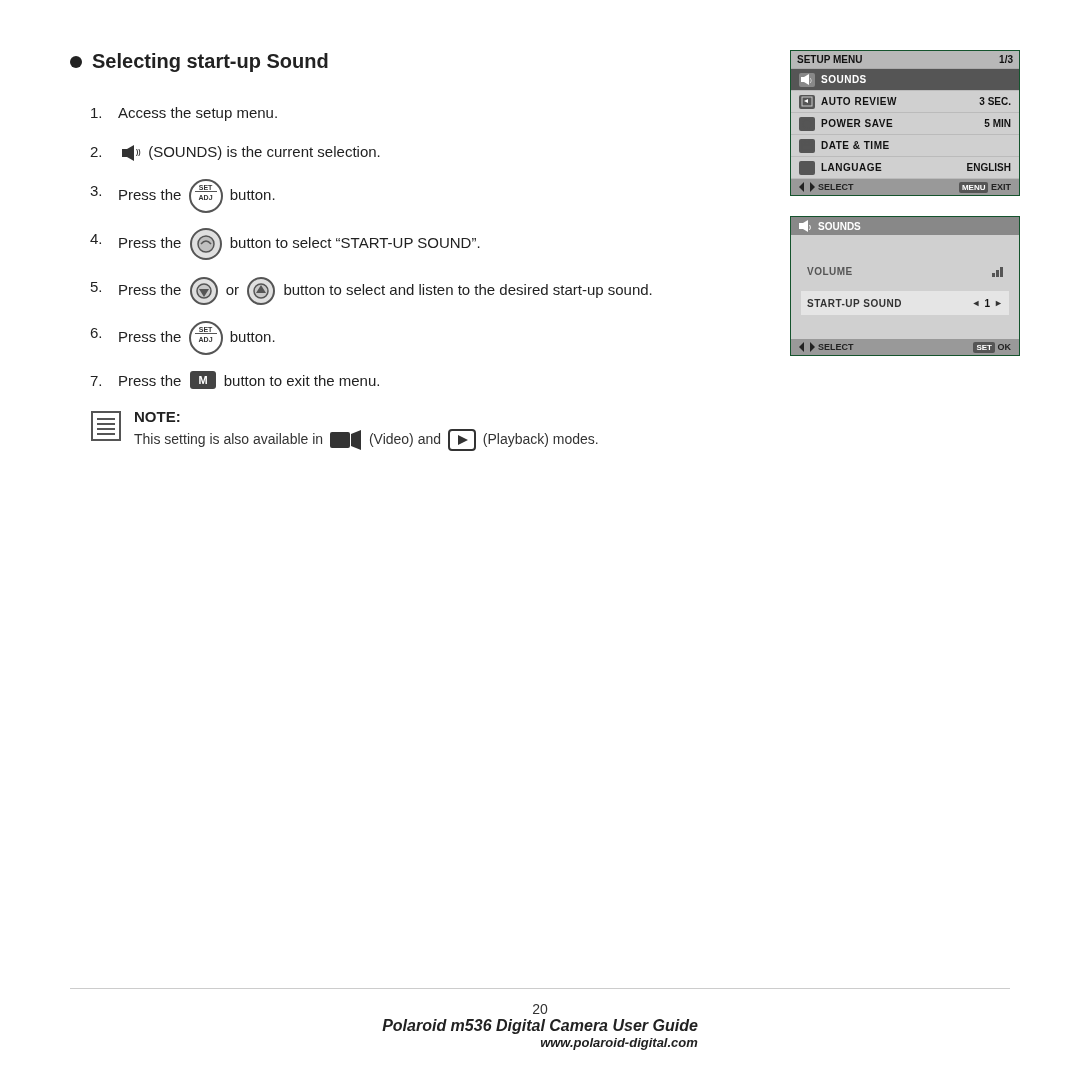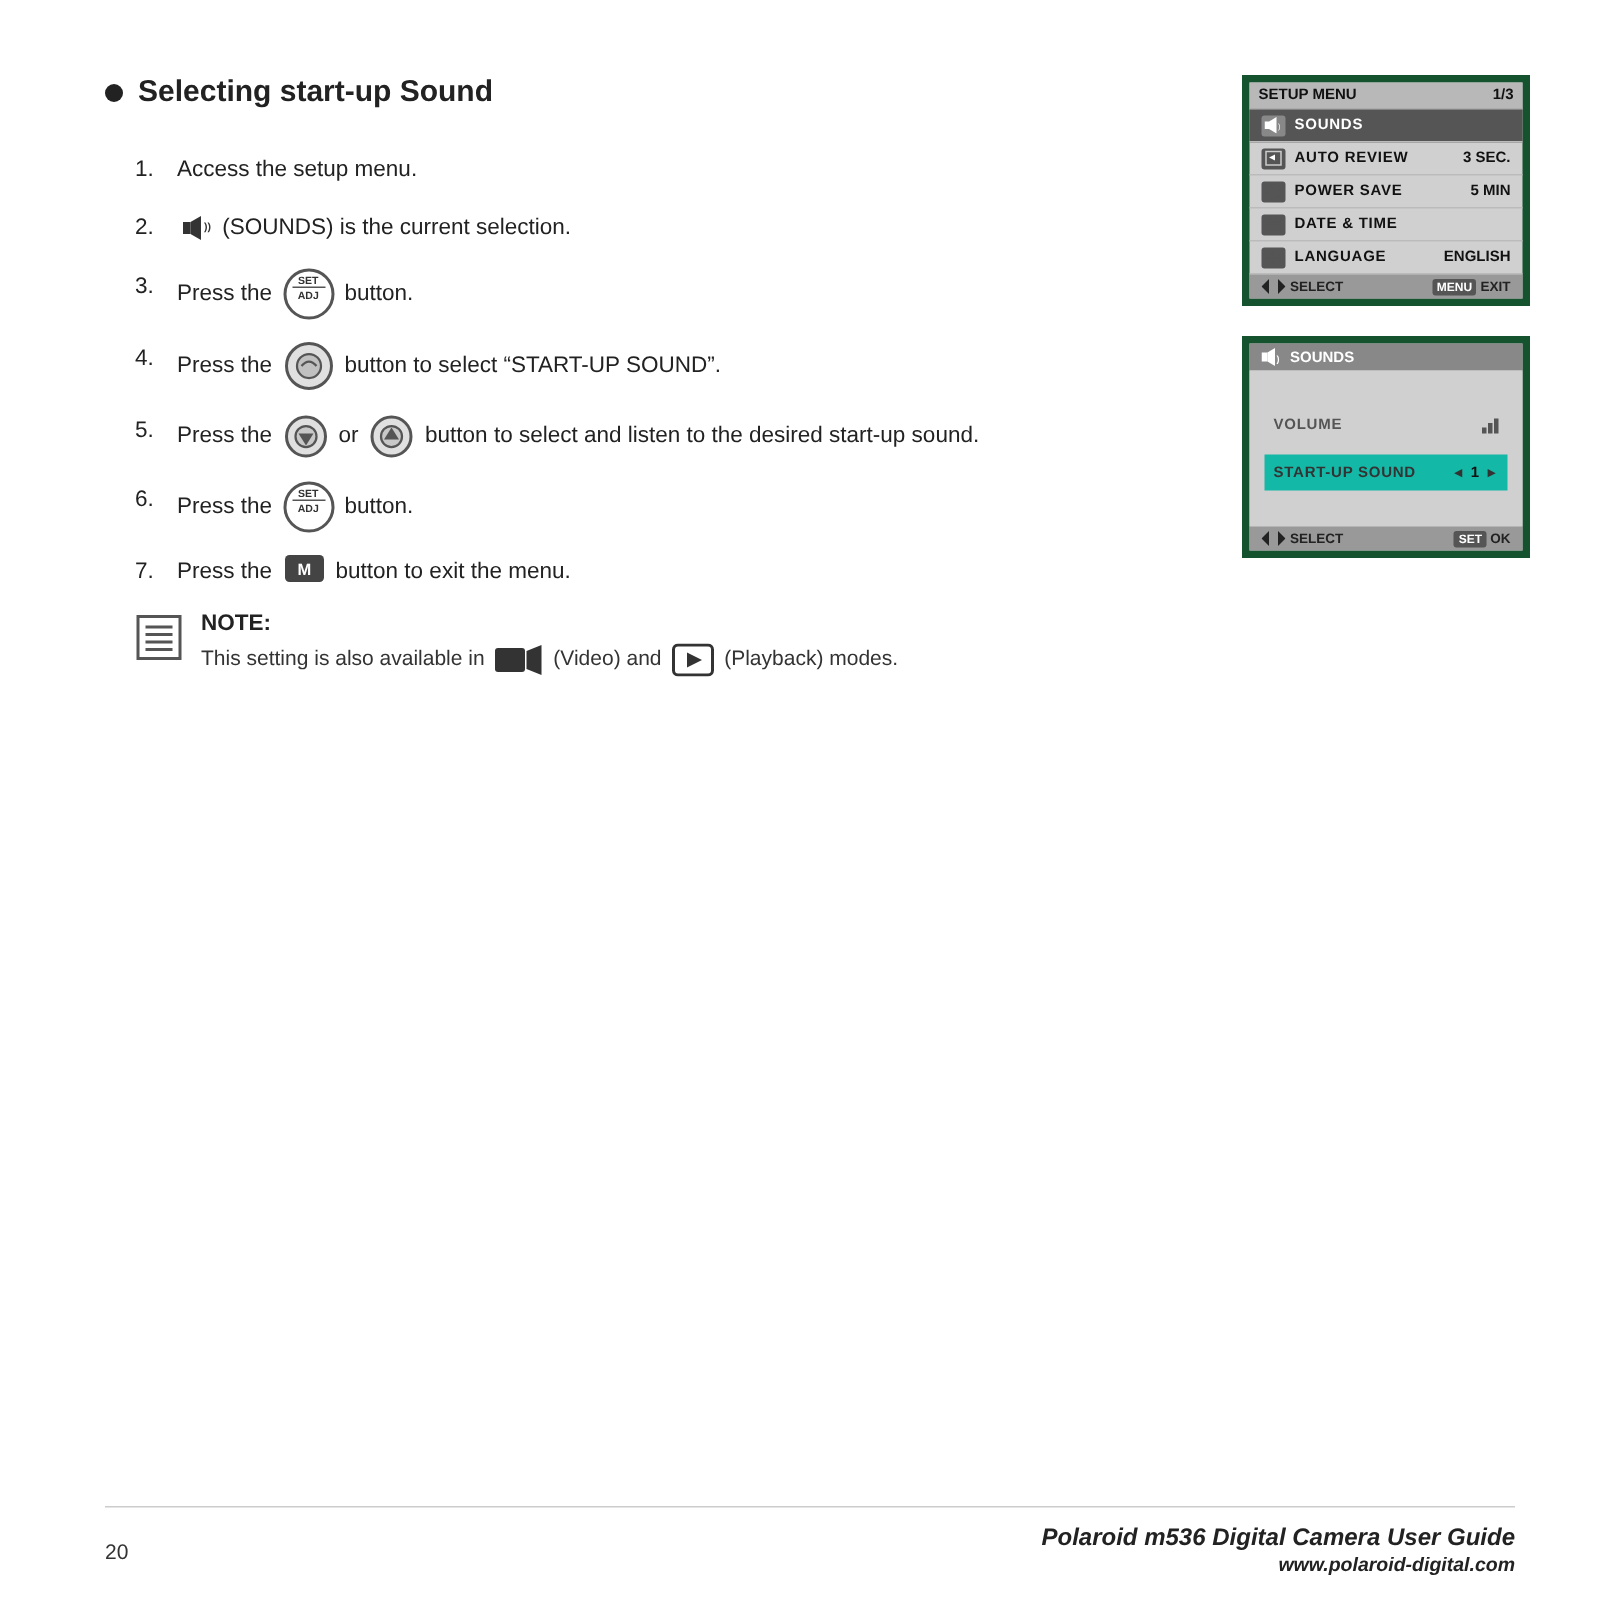--- a/index.html
+++ b/index.html
@@ -104,23 +104,23 @@
       color: #333;
       line-height: 1.5;
     }
     
     .screenshots {
       position: absolute;
       right: 60px;
       top: 50px;
     }
     .screen-box {
-      width: 192px;
+      width: 230px;
       background: #d0d0d0;
-      border: 5px solid #14532d;
+      border: 1px solid #14532d;
       margin-bottom: 20px;
       font-size: 11px;
       color: #111;
     }
     .screen-header {
       background: #b8b8b8;
       padding: 3px 6px;
       display: flex;
       justify-content: space-between;
       align-items: center;
@@ -196,21 +196,21 @@
       background: #d0d0d0;
     }
     .screen2-row {
       padding: 4px 6px;
       display: flex;
       align-items: center;
       justify-content: space-between;
       min-height: 24px;
     }
     .screen2-row.highlighted {
-      background: #14b8a6;
+      background: #e5e5e5;
     }
     .screen2-row .s2-label {
       font-size: 10px;
       font-weight: bold;
       color: #555;
       letter-spacing: 0.5px;
     }
     .screen2-row .s2-value {
       display: flex;
       align-items: center;
@@ -236,20 +236,21 @@
     .page-footer {
       position: absolute;
       bottom: 30px;
       left: 70px;
       right: 70px;
       display: flex;
       justify-content: space-between;
       align-items: center;
       border-top: 1px solid #ccc;
       padding-top: 12px;
+      flex-direction: column;
     }
     .footer-page-num {
       font-size: 14px;
       color: #333;
     }
     .footer-brand {
       text-align: right;
     }
     .footer-brand .brand-title {
       font-weight: bold;

